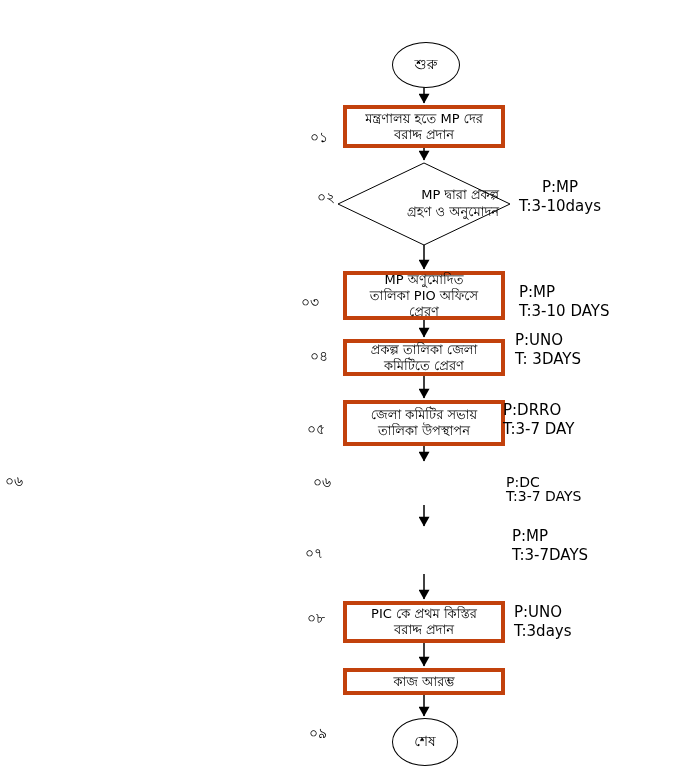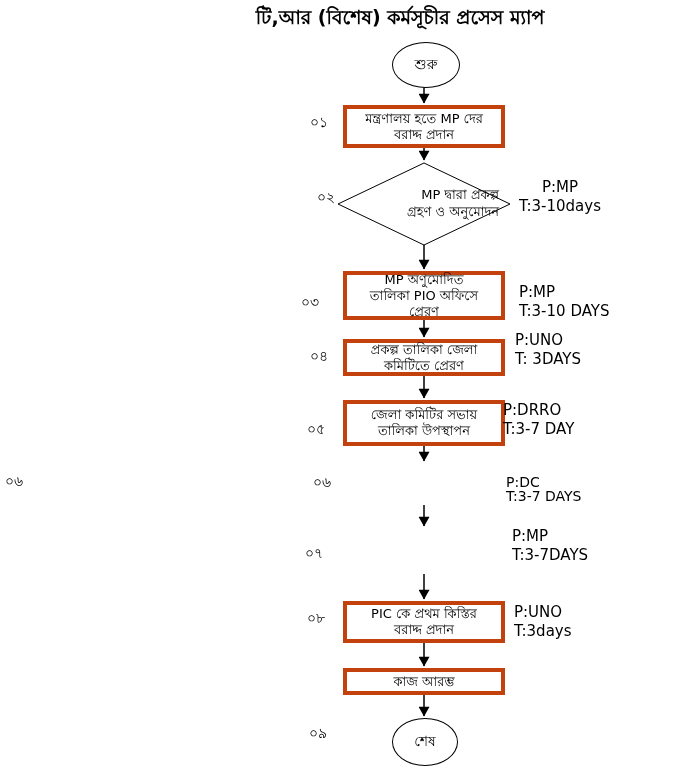--- a/index.html
+++ b/index.html
@@ -79,27 +79,26 @@
     <line x1="424" y1="320" x2="424" y2="337" stroke="#000" stroke-width="1.5" marker-end="url(#ah)"></line>
     <line x1="424" y1="376" x2="424" y2="398" stroke="#000" stroke-width="1.5" marker-end="url(#ah)"></line>
     <line x1="424" y1="446" x2="424" y2="461" stroke="#000" stroke-width="1.5" marker-end="url(#ah)"></line>
     <line x1="424" y1="505" x2="424" y2="526" stroke="#000" stroke-width="1.5" marker-end="url(#ah)"></line>
     <line x1="424" y1="574" x2="424" y2="599" stroke="#000" stroke-width="1.5" marker-end="url(#ah)"></line>
     <line x1="424" y1="643" x2="424" y2="666" stroke="#000" stroke-width="1.5" marker-end="url(#ah)"></line>
     <line x1="424" y1="695" x2="424" y2="716" stroke="#000" stroke-width="1.5" marker-end="url(#ah)"></line>
     <polygon points="424,163 510,204 424,245 338,204" fill="#ffffff" stroke="#000000" stroke-width="1"></polygon>
   </svg>
 
-  <div class="title">টি,আর  (বিশেষ) কর্মসূচীর প্রসেস ম্যাপ</div>
 
   <div class="oval" style="left:392px; top:42px; width:66px; height:44px;">
     <span>শুরু</span>
   </div>
 
-  <div class="num" style="left:310px; top:111px;">০১</div>
+  <div class="num" style="left:310px; top:126px;">০১</div>
   <div class="box" style="top:105px; height:43px;">মন্ত্রণালয় হতে MP দের
 বরাদ্দ প্রদান</div>
 
   <div class="num" style="left:317px; top:186px;">০২</div>
   <div class="dtext">MP দ্বারা প্রকল্প
 গ্রহণ ও অনুমোদন</div>
   <div class="ann center" style="left:500px; top:178px; width:120px;">P:MP
 T:3-10days</div>
 
   <div class="num" style="left:301px; top:291px;">০৩</div>

